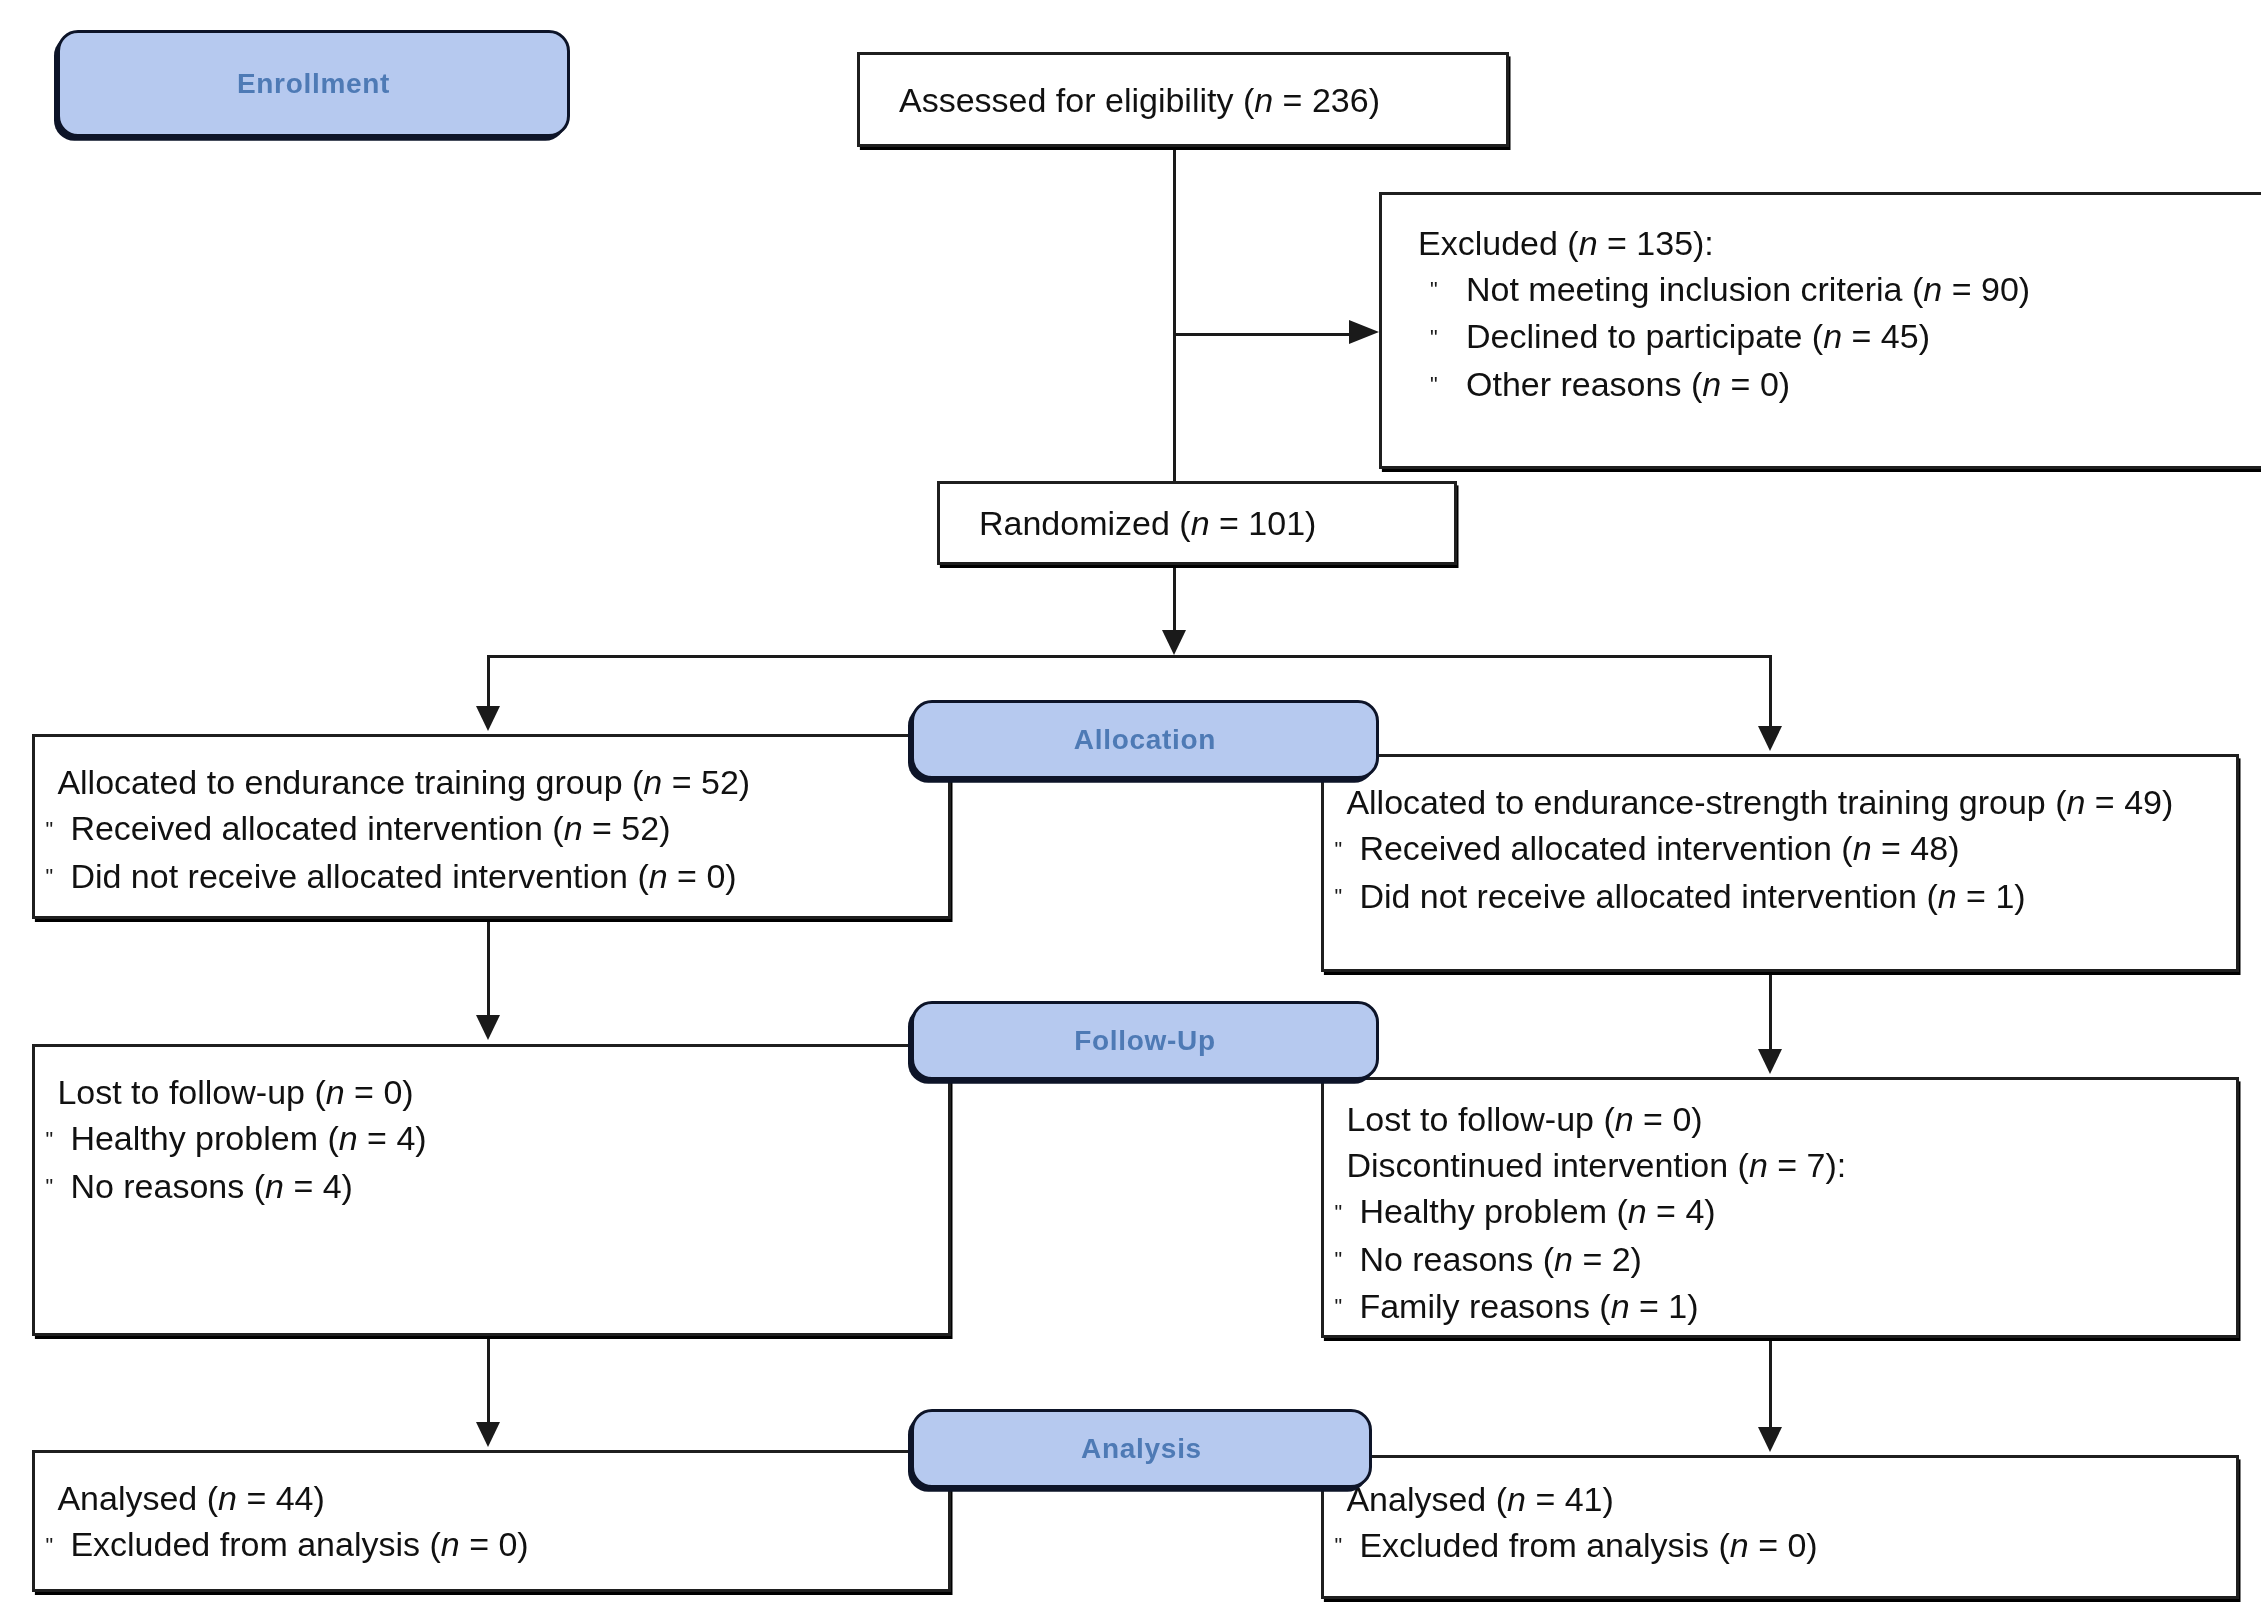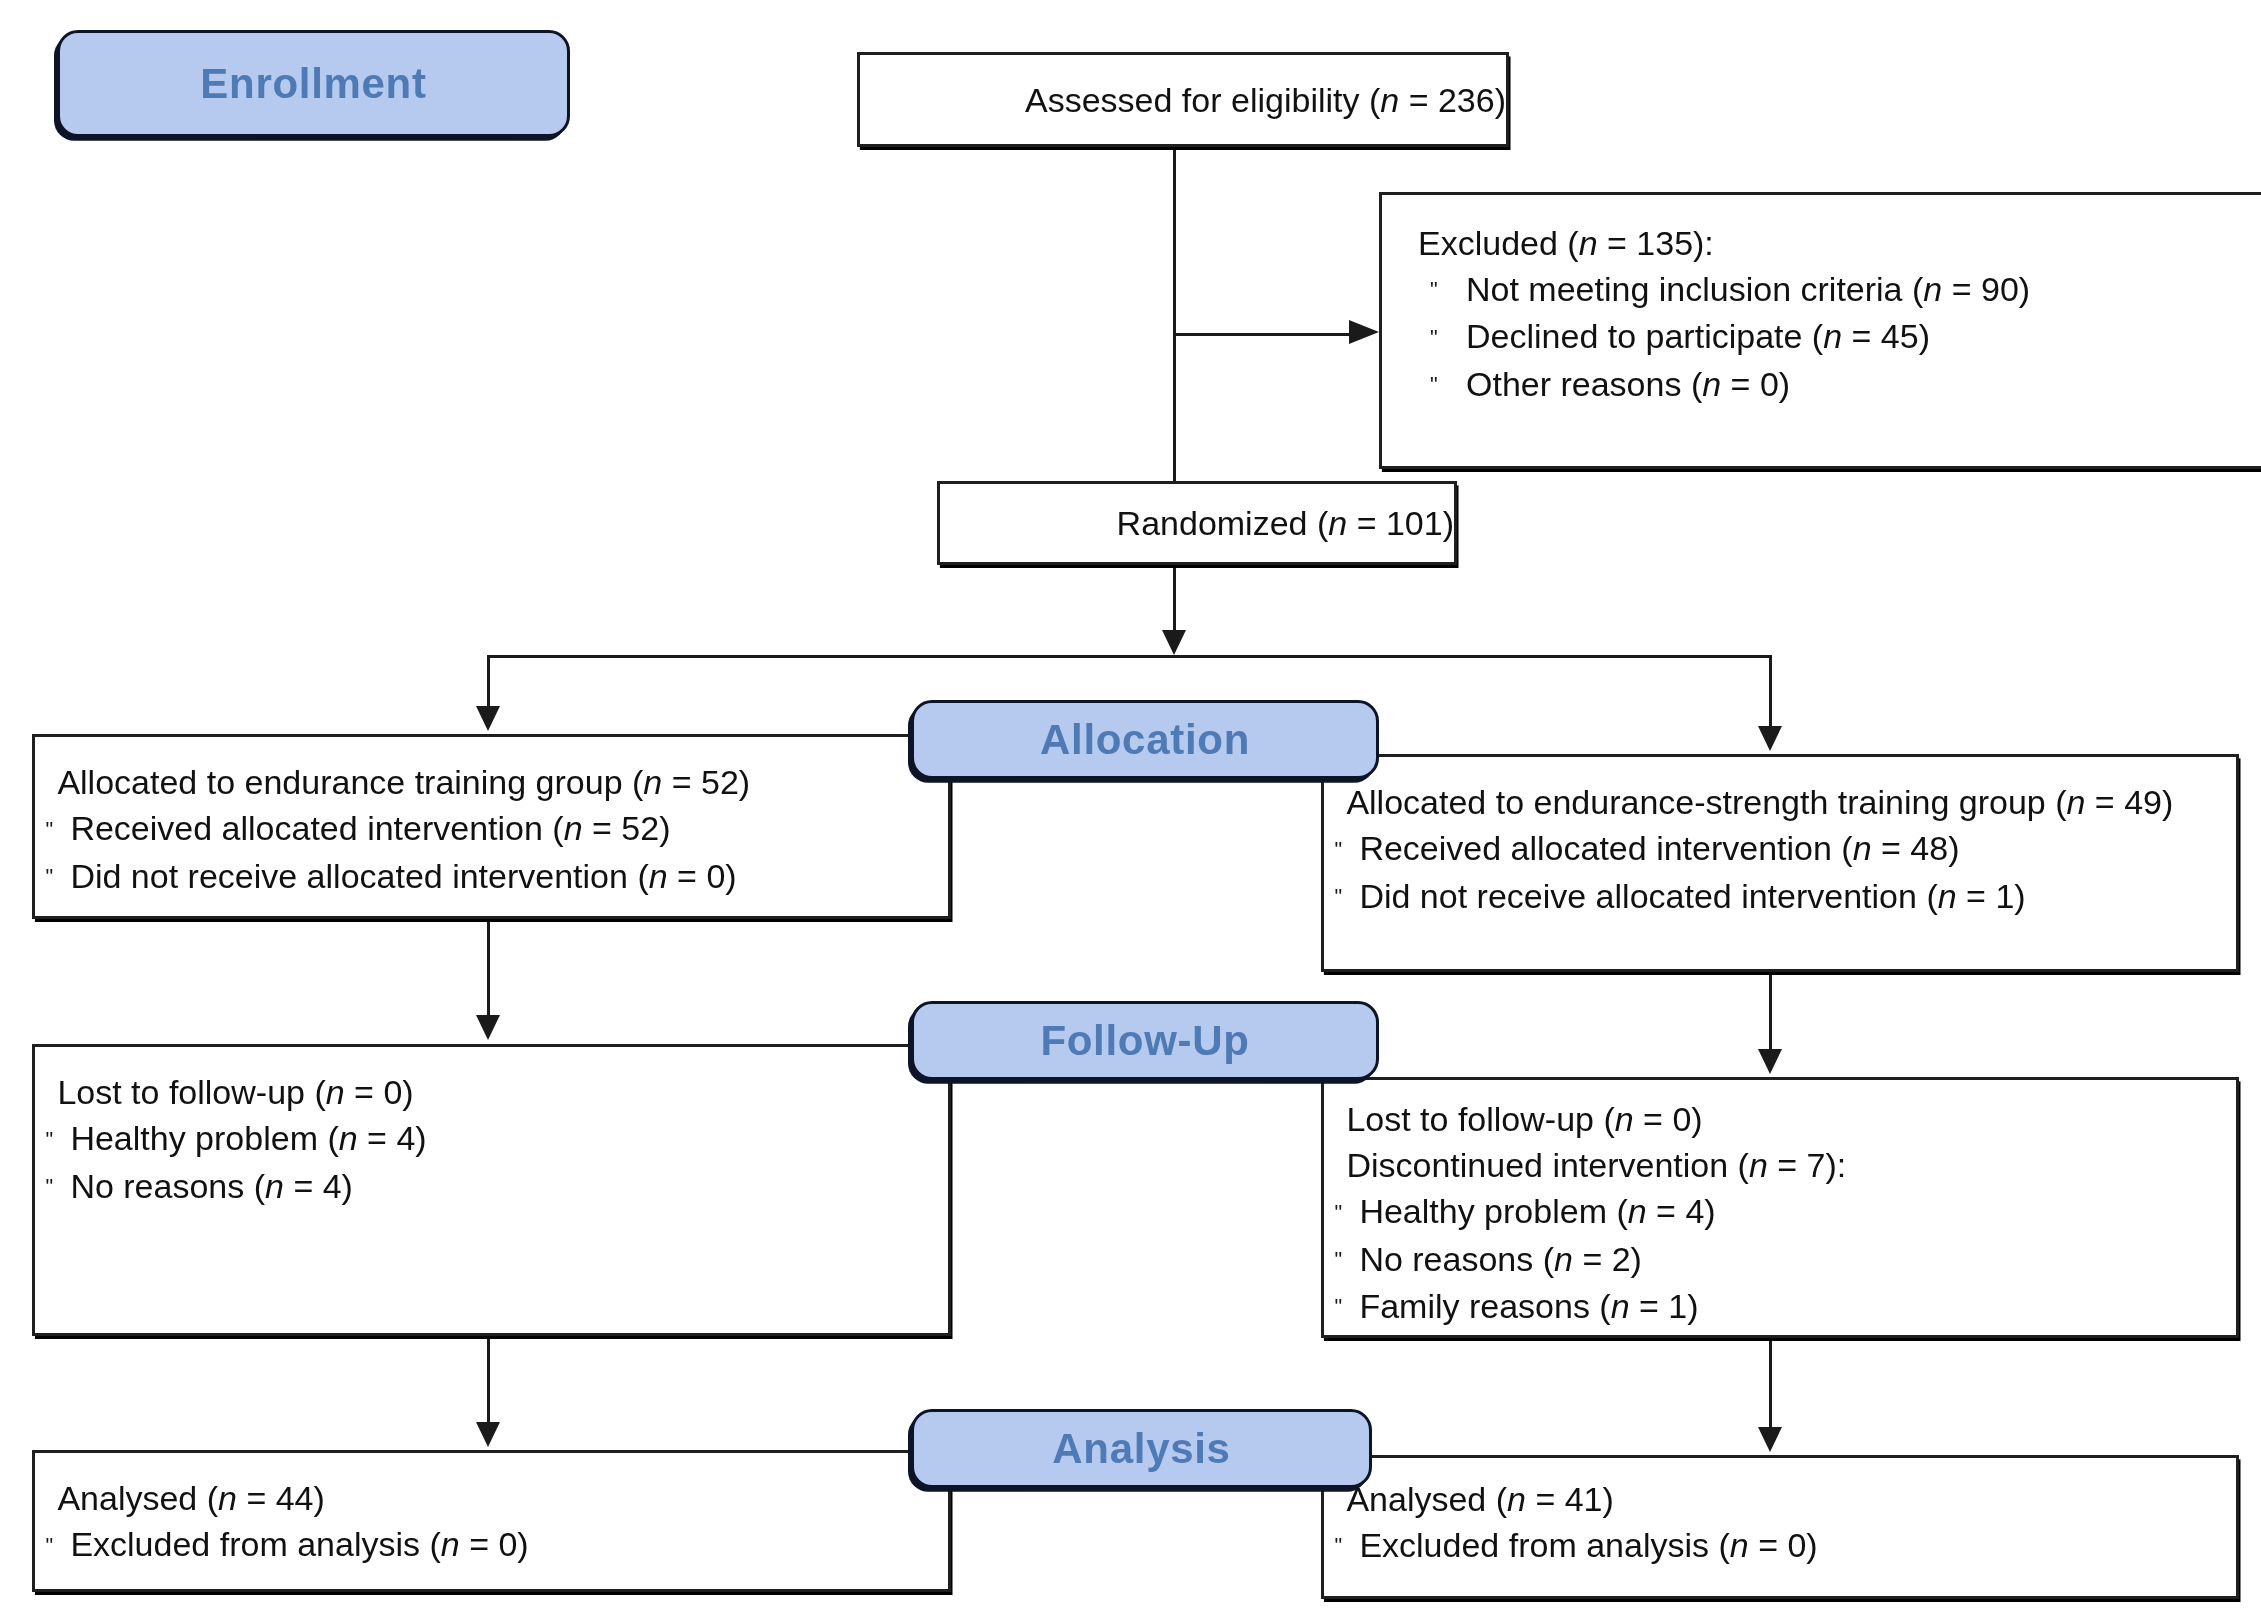--- a/index.html
+++ b/index.html
@@ -12,37 +12,37 @@
     overflow:hidden;
   }
   
   .stage{
     position:absolute;
     background:#b6c9ef;
     border:3.7px solid #0d1428;
     border-radius:21px;
     box-shadow:-3.7px 4.5px 0 -0.7px #0d1428;
     display:flex;align-items:center;justify-content:center;
-    font-size:42px;font-weight:bold;color:#4e7ab5;
+    font-size:28px;font-weight:bold;color:#4e7ab5;
     letter-spacing:0.7px;
     z-index:3;
   }
   
   .box{
     position:absolute;
     background:#ffffff;
     border:3px solid #1f1f1f;
     box-shadow:2.2px 3.7px 0 -0.7px #000000;
     font-size:34px;
     line-height:46px;
     z-index:2;
     box-sizing:border-box;
   }
   .box.center{display:flex;flex-direction:column;justify-content:center;}
-  .box.center .line{text-align:right;margin-left:39px;}
+  .box.center .line{text-align:left;margin-left:39px;}
   .box.group{padding:22.4px 19.4px 0 22.4px;}
   .box.excl{padding:25px 19.4px 0 36px;}
   .line{white-space:nowrap;}
   .line i{font-style:italic;}
   .bullet{
     display:inline-block;width:25px;
     font-size:21.6px;color:#1a1a1a;
     vertical-align:3.7px;
   }
   .box.group .line.b{margin-left:-12px;}

